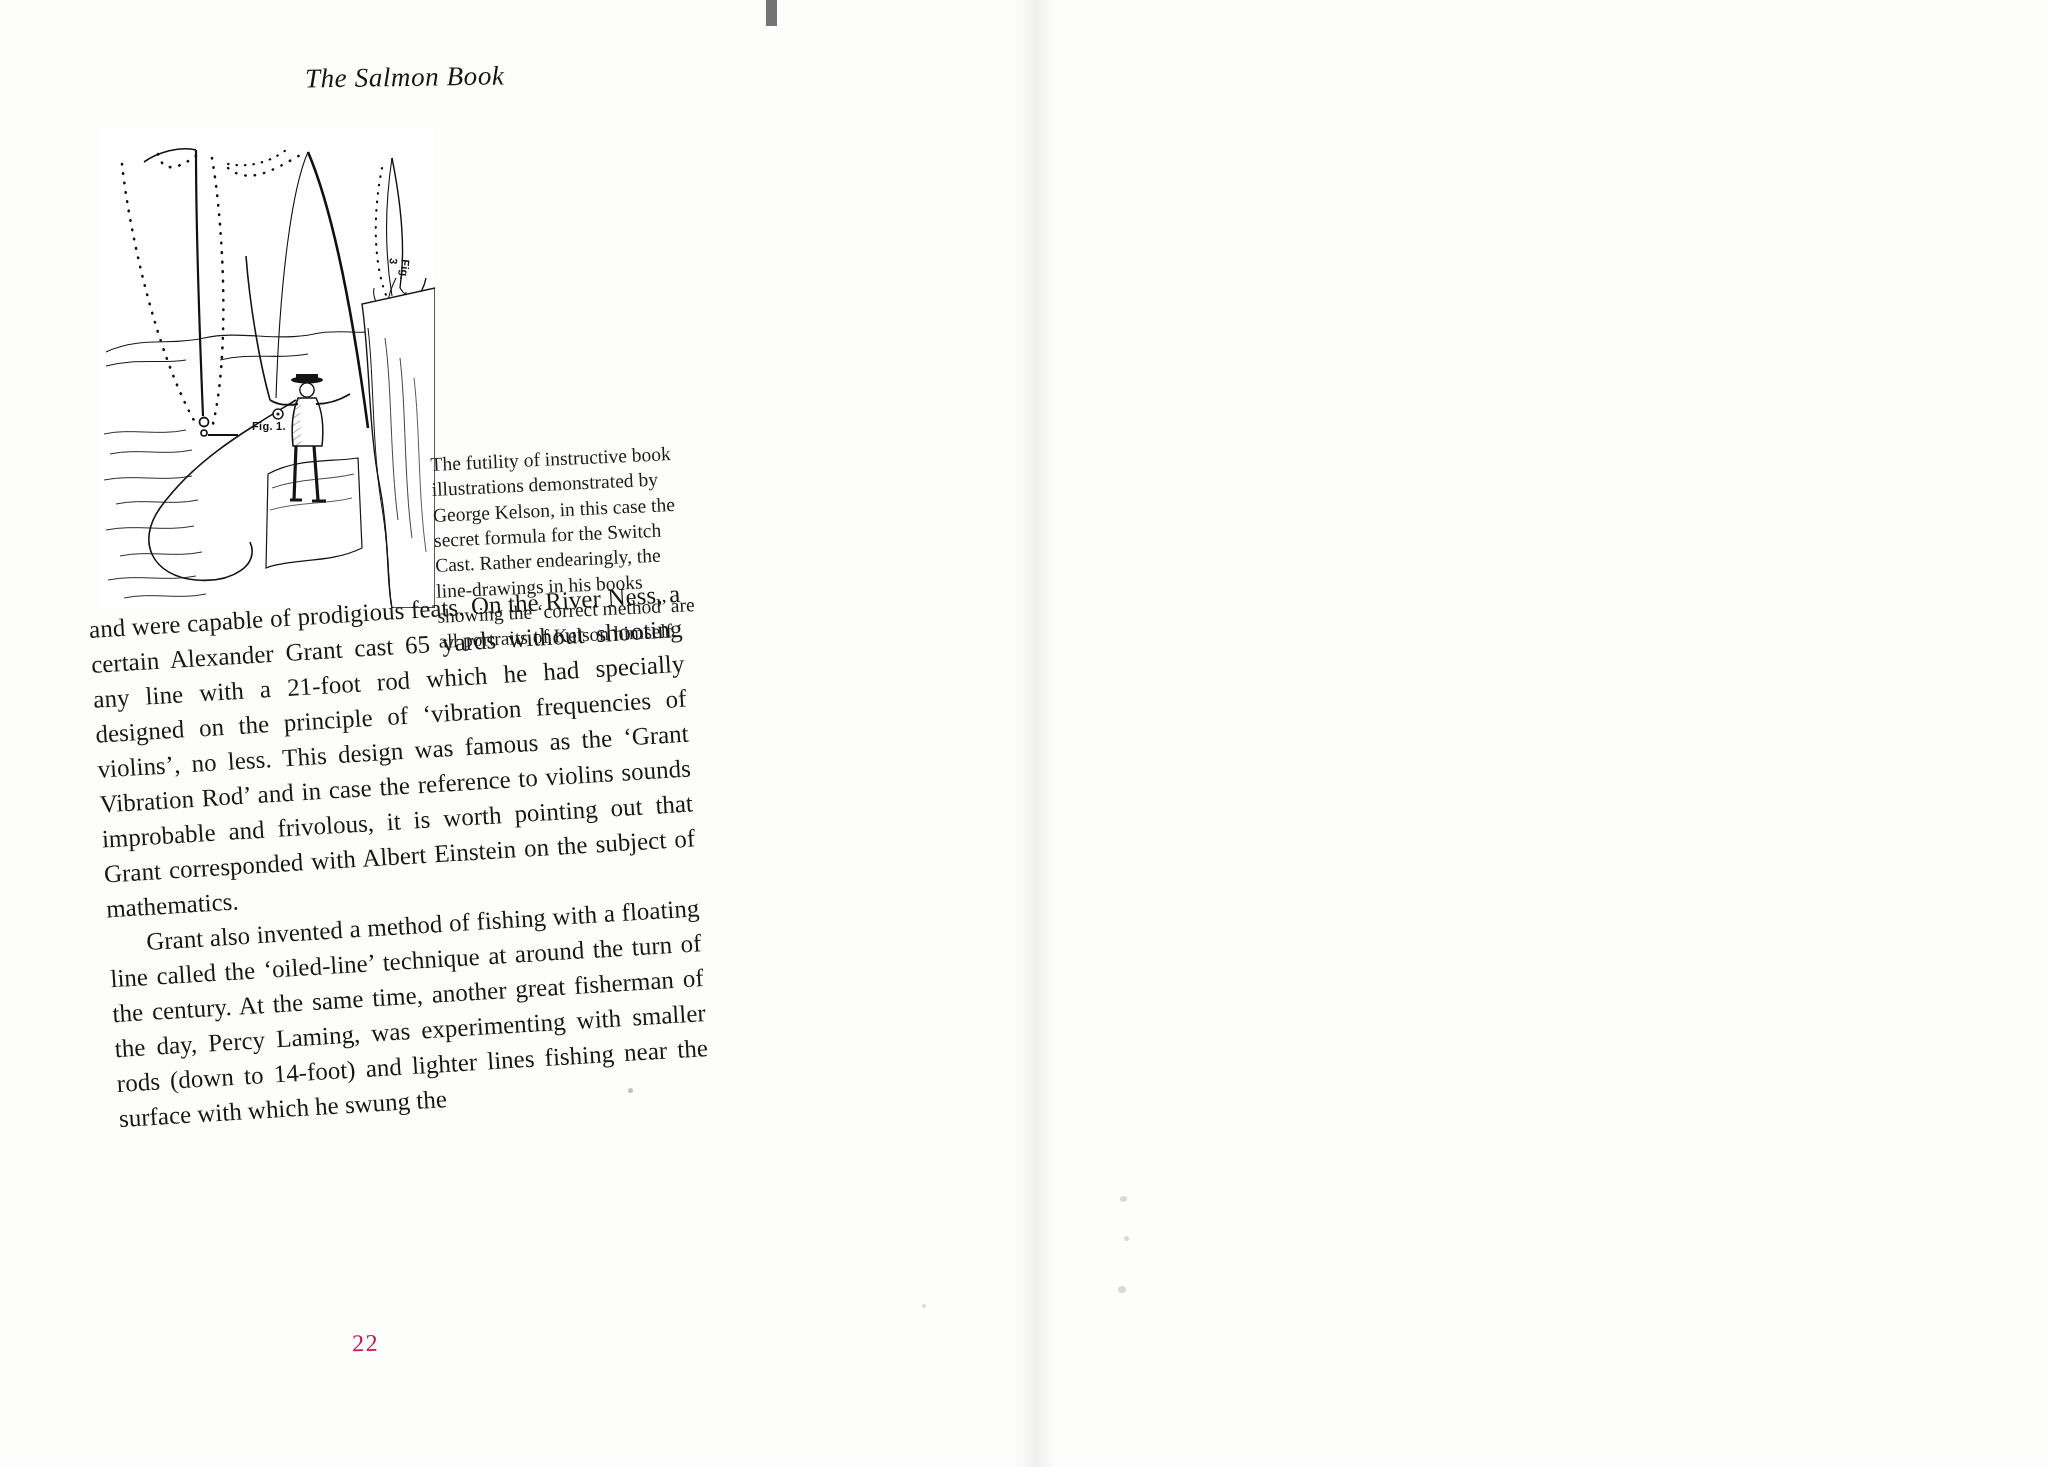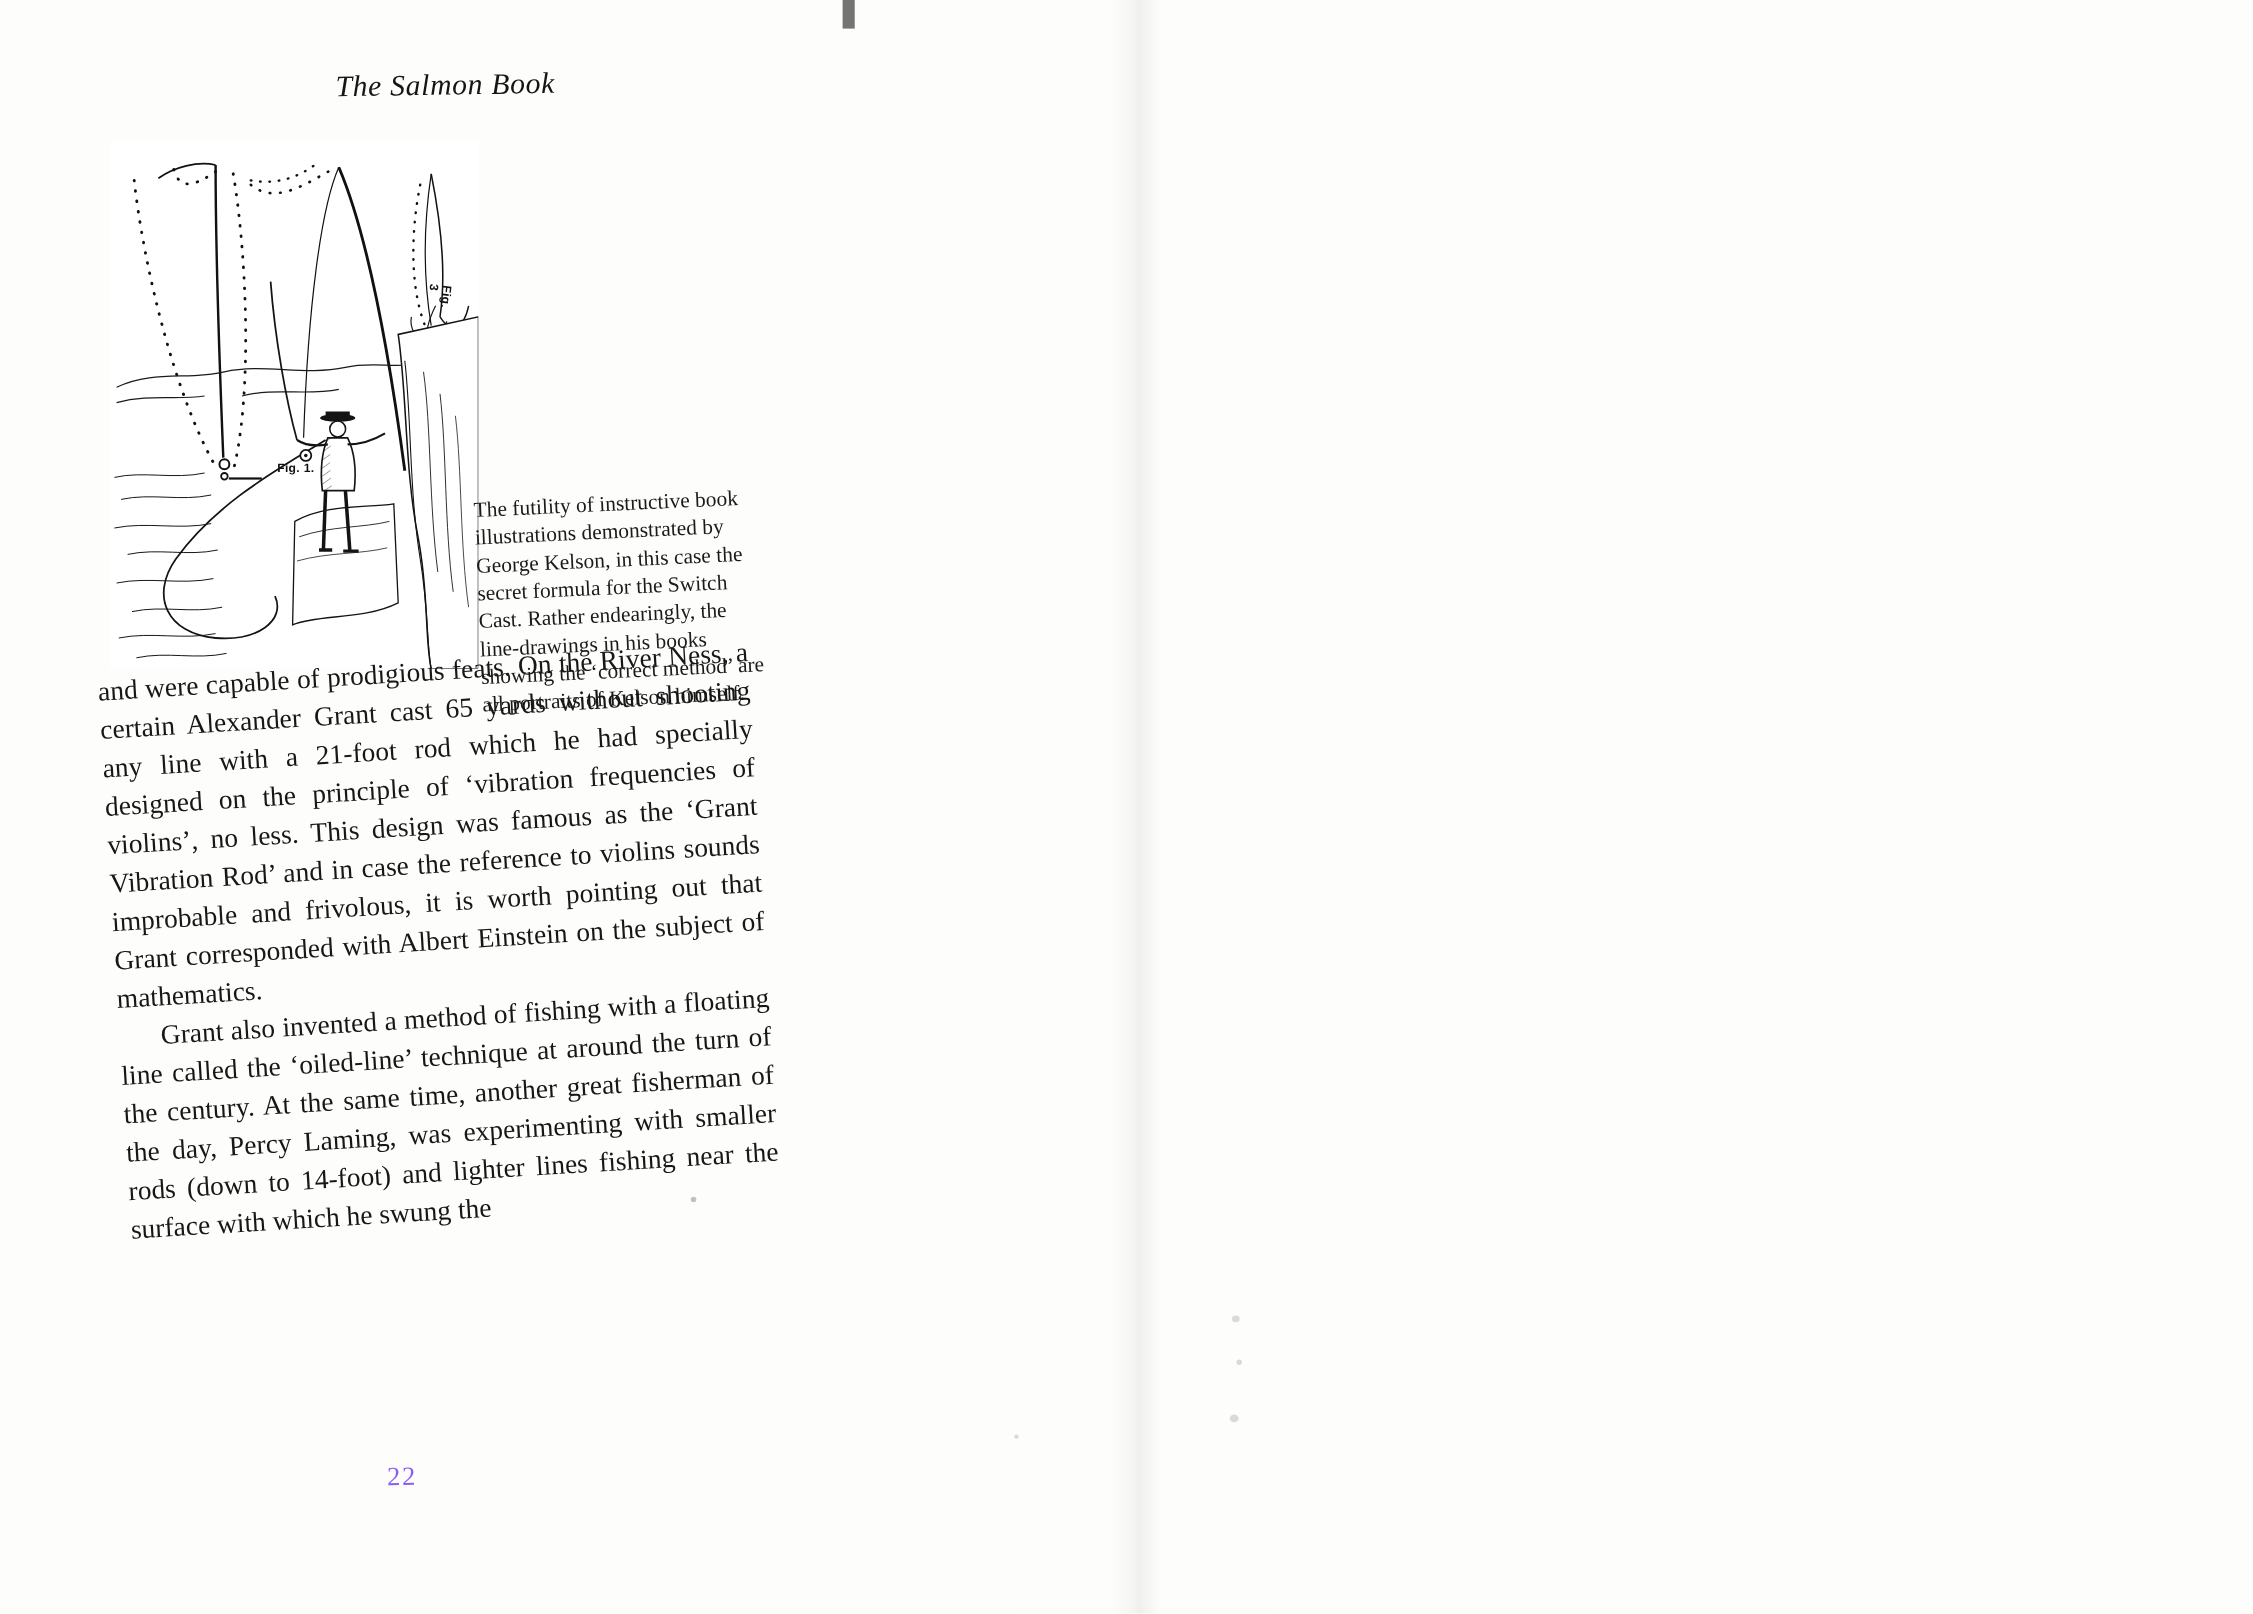--- a/index.html
+++ b/index.html
@@ -28,21 +28,21 @@
   .page-right{left:1024px;width:1024px;}
 
   .running-head{
     position:absolute;font-style:italic;font-family:"Liberation Serif",serif;
     font-size:27px;letter-spacing:.6px;color:#151515;white-space:nowrap;
   }
   .rh-left{left:305px;top:62px;transform:rotate(-0.9deg);}
 
   .folio{
     position:absolute;font-family:"Liberation Serif",serif;font-size:24px;
-    letter-spacing:1.5px;color:#8b5cf6;
+    letter-spacing:1.5px;color:#be185d;
   }
   .folio-left{left:352px;top:1330px;transform:rotate(-1deg);}
 
   
   .illus{
     position:absolute;left:100px;top:128px;width:335px;height:480px;
     overflow:hidden;
   }
   .illus svg{display:block;}
   .fig-label{

